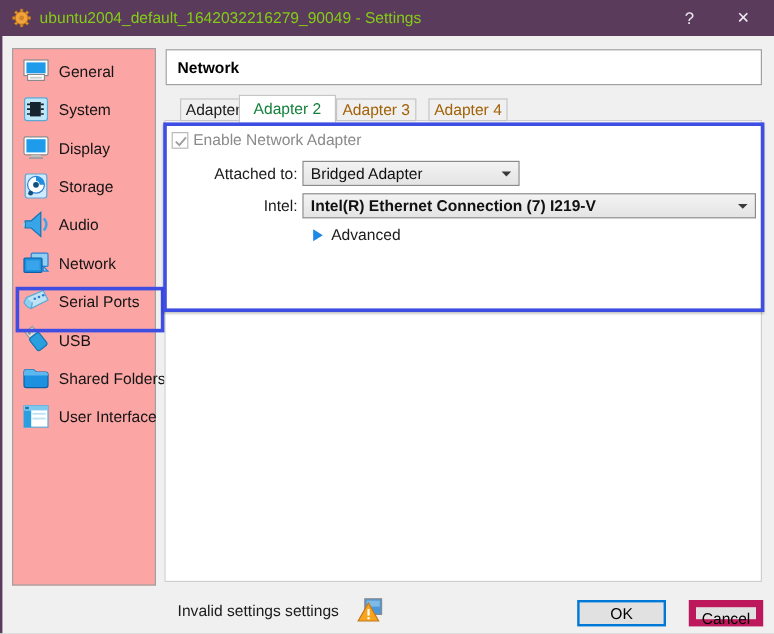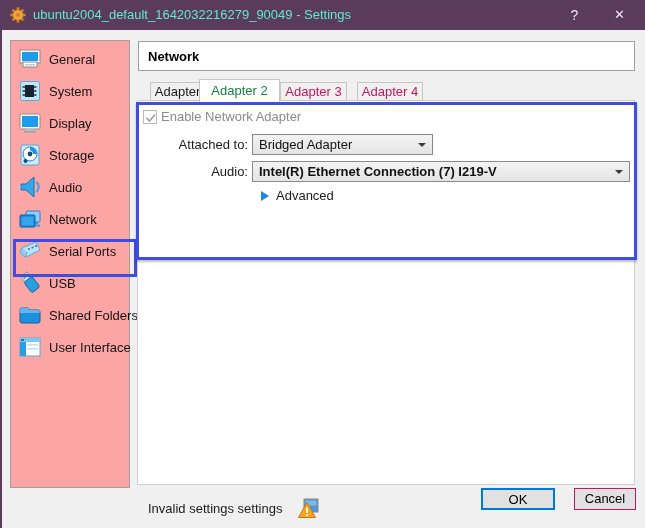--- a/index.html
+++ b/index.html
@@ -10,21 +10,21 @@
     overflow:hidden; font-size:13px; color:#1b1b1b;
   }
   
   #titlebar {
     position:absolute; left:0; top:0; width:645px; height:30px;
     background:#5a3b5c; display:flex; align-items:center;
   }
   #titlebar .app-icon { position:absolute; left:10px; top:7px; width:16px; height:16px; }
   #titlebar .title {
     position:absolute; left:33px; top:0; line-height:30px;
-    color:#5eead4; font-size:13px; white-space:nowrap;
+    color:#84cc16; font-size:13px; white-space:nowrap;
   }
   .tb-btn {
     position:absolute; top:0; height:30px; width:45px; text-align:center;
     line-height:30px; color:#efe7ef; font-size:14px; cursor:pointer;
   }
   #help-btn  { right:48px; }
   #close-btn { right:3px; font-size:13px; }
   
   #left-frame { position:absolute; left:0; top:30px; width:2px; height:498px; background:#5a3b5c; }
   
@@ -53,21 +53,21 @@
   
   .tab {
     position:absolute; top:82px; height:19px; background:#f0f0f0;
     border:1px solid #c6c6c6; text-align:center; line-height:17px;
     font-size:13px; cursor:pointer; z-index:2;
   }
   .tab.active {
     top:79px; height:23px; background:#ffffff; border-bottom:none;
     line-height:21px; z-index:4; color:#15803d;
   }
-  .tab.disabled { color:#be185d; cursor:default; }
+  .tab.disabled { color:#a16207; cursor:default; }
   #tab-a1 { left:135px; width:66px;margin-left:15px; }
   #tab-a2 { left:199px; width:81px; }
   #tab-a3 { left:280px; width:67px; }
   #tab-a4 { left:357px; width:66px; }
   
   #tab-pane {
     position:absolute; left:137px; top:100px; width:498px; height:385px;
     background:#ffffff; border:1px solid #cfcfcf; z-index:1;
   }
   
@@ -96,26 +96,26 @@
   #advanced-toggle { position:absolute; left:261px; top:188px; z-index:10; cursor:pointer; display:flex; align-items:center; }
   #advanced-toggle .tri {
     width:0; height:0; border-top:5px solid transparent; border-bottom:5px solid transparent;
     border-left:8px solid #1e88e5; margin-right:7px;
   }
   #advanced-toggle .lbl { color:#1b1b1b; }
   
   #status-text { position:absolute; left:148px; top:501px; color:#1b1b1b; z-index:2; }
   #warn-icon { position:absolute; left:297px; top:498px; width:22px; height:22px; z-index:2; }
   .btn {
-    position:absolute; top:488px; height:22px; background:#e1e1e1;
+    position:absolute; top:500px; height:22px; background:#e1e1e1;
     text-align:center; font-size:13px; line-height:19px; cursor:pointer; color:#000;
     z-index:2;
   }
   #ok-btn { left:481px; width:74px; border:2px solid #0078d7; }
-  #cancel-btn { left:574px; width:62px; border:1px solid #be185d; line-height:20px; }
+  #cancel-btn { left:574px; width:62px; border:6px solid #be185d; line-height:20px; }
 </style>
 </head>
 <body>
 
 <div id="window">
 
   <div id="titlebar">
     <svg class="app-icon" viewBox="0 0 16 16">
       <g fill="#e8952f" stroke="#b5721c" stroke-width="0.7">
         <rect x="7" y="0.6" width="2" height="3" transform="rotate(0 8 8)"></rect>
@@ -269,21 +269,21 @@
     </svg>
   </div>
   <span id="enable-label">Enable Network Adapter</span>
 
   <span class="form-label" id="attached-label">Attached to:</span>
   <div class="combo" id="attached-combo">
     <span class="val">Bridged Adapter</span>
     <span class="arrow"></span>
   </div>
 
-  <span class="form-label" id="name-label">Audio:</span>
+  <span class="form-label" id="name-label">Intel:</span>
   <div class="combo" id="name-combo">
     <span class="val">Intel(R) Ethernet Connection (7) I219-V</span>
     <span class="arrow"></span>
   </div>
 
   <div id="advanced-toggle">
     <span class="tri"></span>
     <span class="lbl">Advanced</span>
   </div>
 

